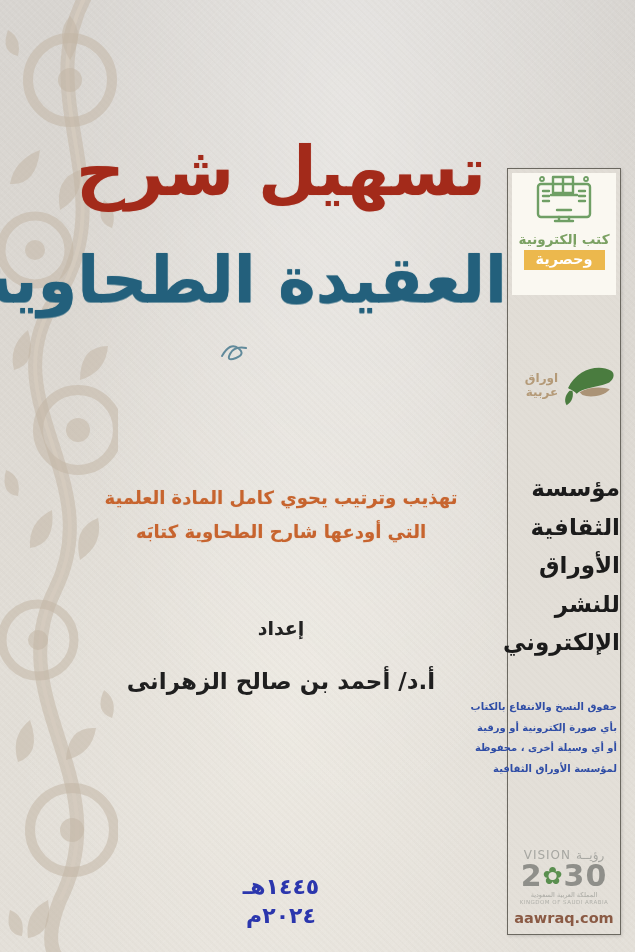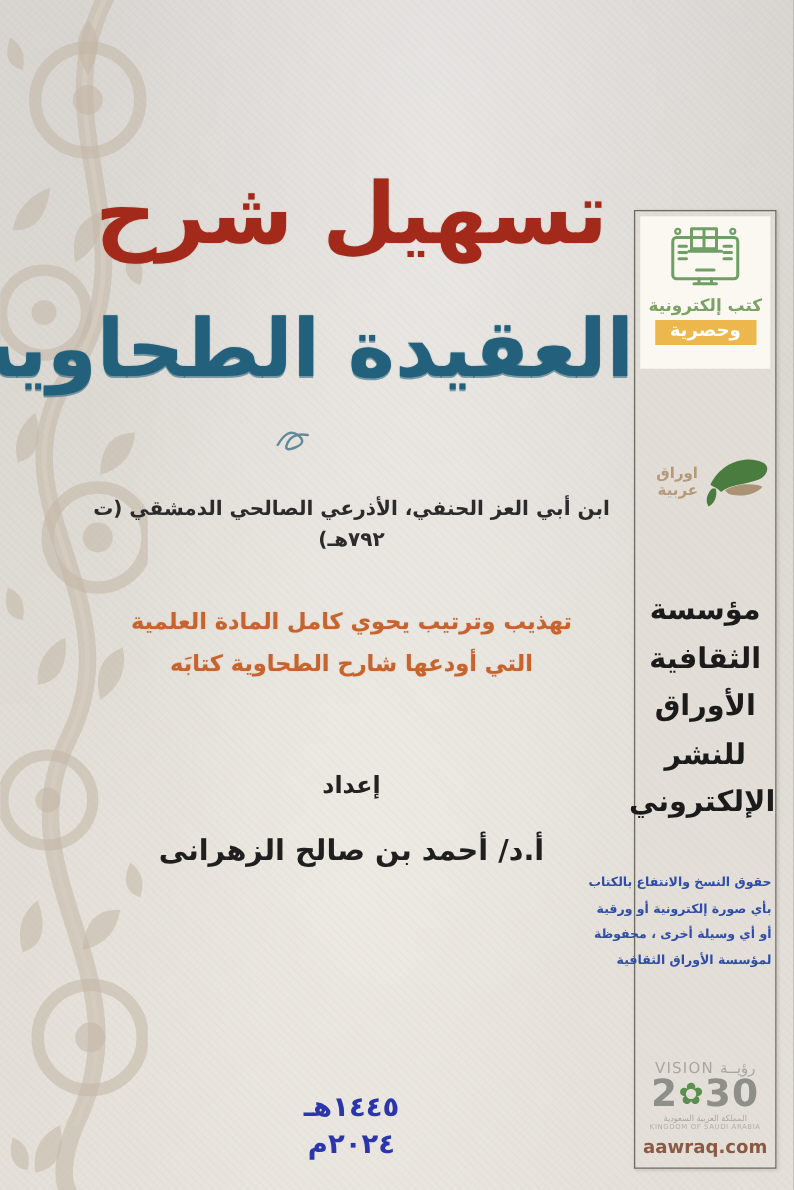--- a/index.html
+++ b/index.html
@@ -70,38 +70,38 @@
     background:
       repeating-linear-gradient(45deg, rgba(120,110,95,0.02) 0 2px, transparent 2px 5px),
       linear-gradient(180deg,#e1ddd6 0%,#e4e0d9 100%);
     box-sizing:border-box;
     box-shadow:1px 1px 3px rgba(0,0,0,0.15);
   }
   .ebadge{
     position:absolute;top:4px;left:4px;right:4px;height:122px;
     background:#faf8f1;
     display:flex;flex-direction:column;align-items:center;justify-content:flex-start;
-    padding-top:6px;box-sizing:border-box;
+    box-sizing:border-box;
   }
   .ebadge .icon-wrap{width:66px;height:56px;}
   .ebadge-line1{font-size:13.5px;font-weight:bold;color:#7ba163;margin-top:2px;white-space:nowrap;}
   .ebadge-line2{
     margin-top:3px;background:#ecb84d;color:#fff;
     font-size:14.5px;font-weight:bold;
     padding:1px 12px 3px;border-radius:0;white-space:nowrap;
   }
   .awraq-logo{
     position:absolute;top:158px;left:0;right:0;height:115px;
     display:flex;flex-direction:row;align-items:center;justify-content:center;
   }
   .awraq-logo .glyph{width:86px;height:72px;}
   .awraq-text{font-size:12px;color:#b49a78;font-weight:bold;margin-top:0;}
   .foundation{
     position:absolute;top:300px;left:0;right:0;
-    text-align:center;font-size:23px;font-weight:bold;color:#1b1b1b;line-height:38.5px;
+    text-align:right;font-size:23px;font-weight:bold;color:#1b1b1b;line-height:38.5px;
   }
   .copyright{
     position:absolute;top:528px;left:3px;right:3px;
     font-size:10px;font-weight:bold;color:#2f4da6;line-height:20.5px;
     white-space:nowrap;
   }
   .vision{
     position:absolute;bottom:8px;left:0;right:0;
     text-align:center;color:#9b9b96;
   }
@@ -154,21 +154,20 @@
   <div class="main-col">
     <div class="supertitle">تسهيل شرح</div>
 
     <div class="main-title">العقيدة الطحاوية</div>
 
     <svg class="title-flourish" viewBox="0 0 34 26" xmlns="http://www.w3.org/2000/svg" aria-hidden="true">
       <path d="M4 16 q8 -14 16 -8 q8 6 -2 10 q-10 4 -6 -4 q4 -8 16 -6" fill="none" stroke="#23607c" stroke-width="2" stroke-linecap="round" opacity="0.8"></path>
     </svg>
 
     <div class="author-block">
-      <div>ابن أبي العز الحنفي، الأذرعي الصالحي الدمشقي (ت ٧٩٢هـ)</div>
     </div>
 
     <div class="subtitle-block">
       <div>تهذيب وترتيب يحوي كامل المادة العلمية</div>
       <div>التي أودعها شارح الطحاوية كتابَه</div>
     </div>
 
     <div class="prep-label">إعداد</div>
     <div class="prep-name">أ.د/ أحمد بن صالح الزهرانى</div>
 

